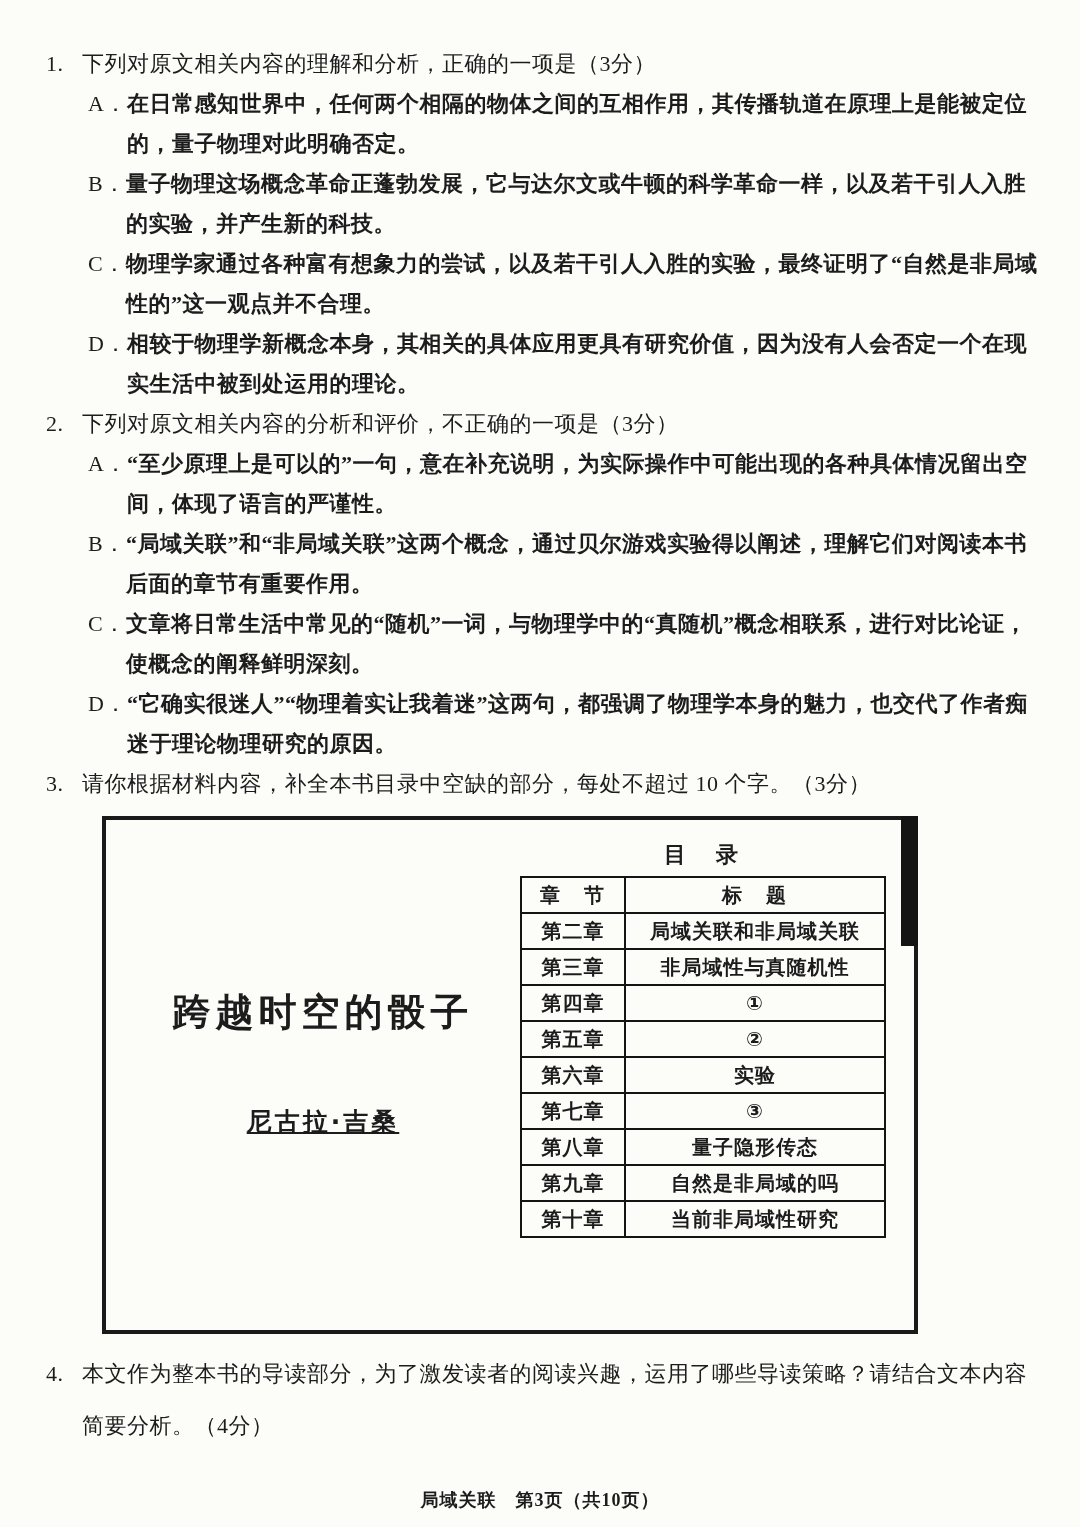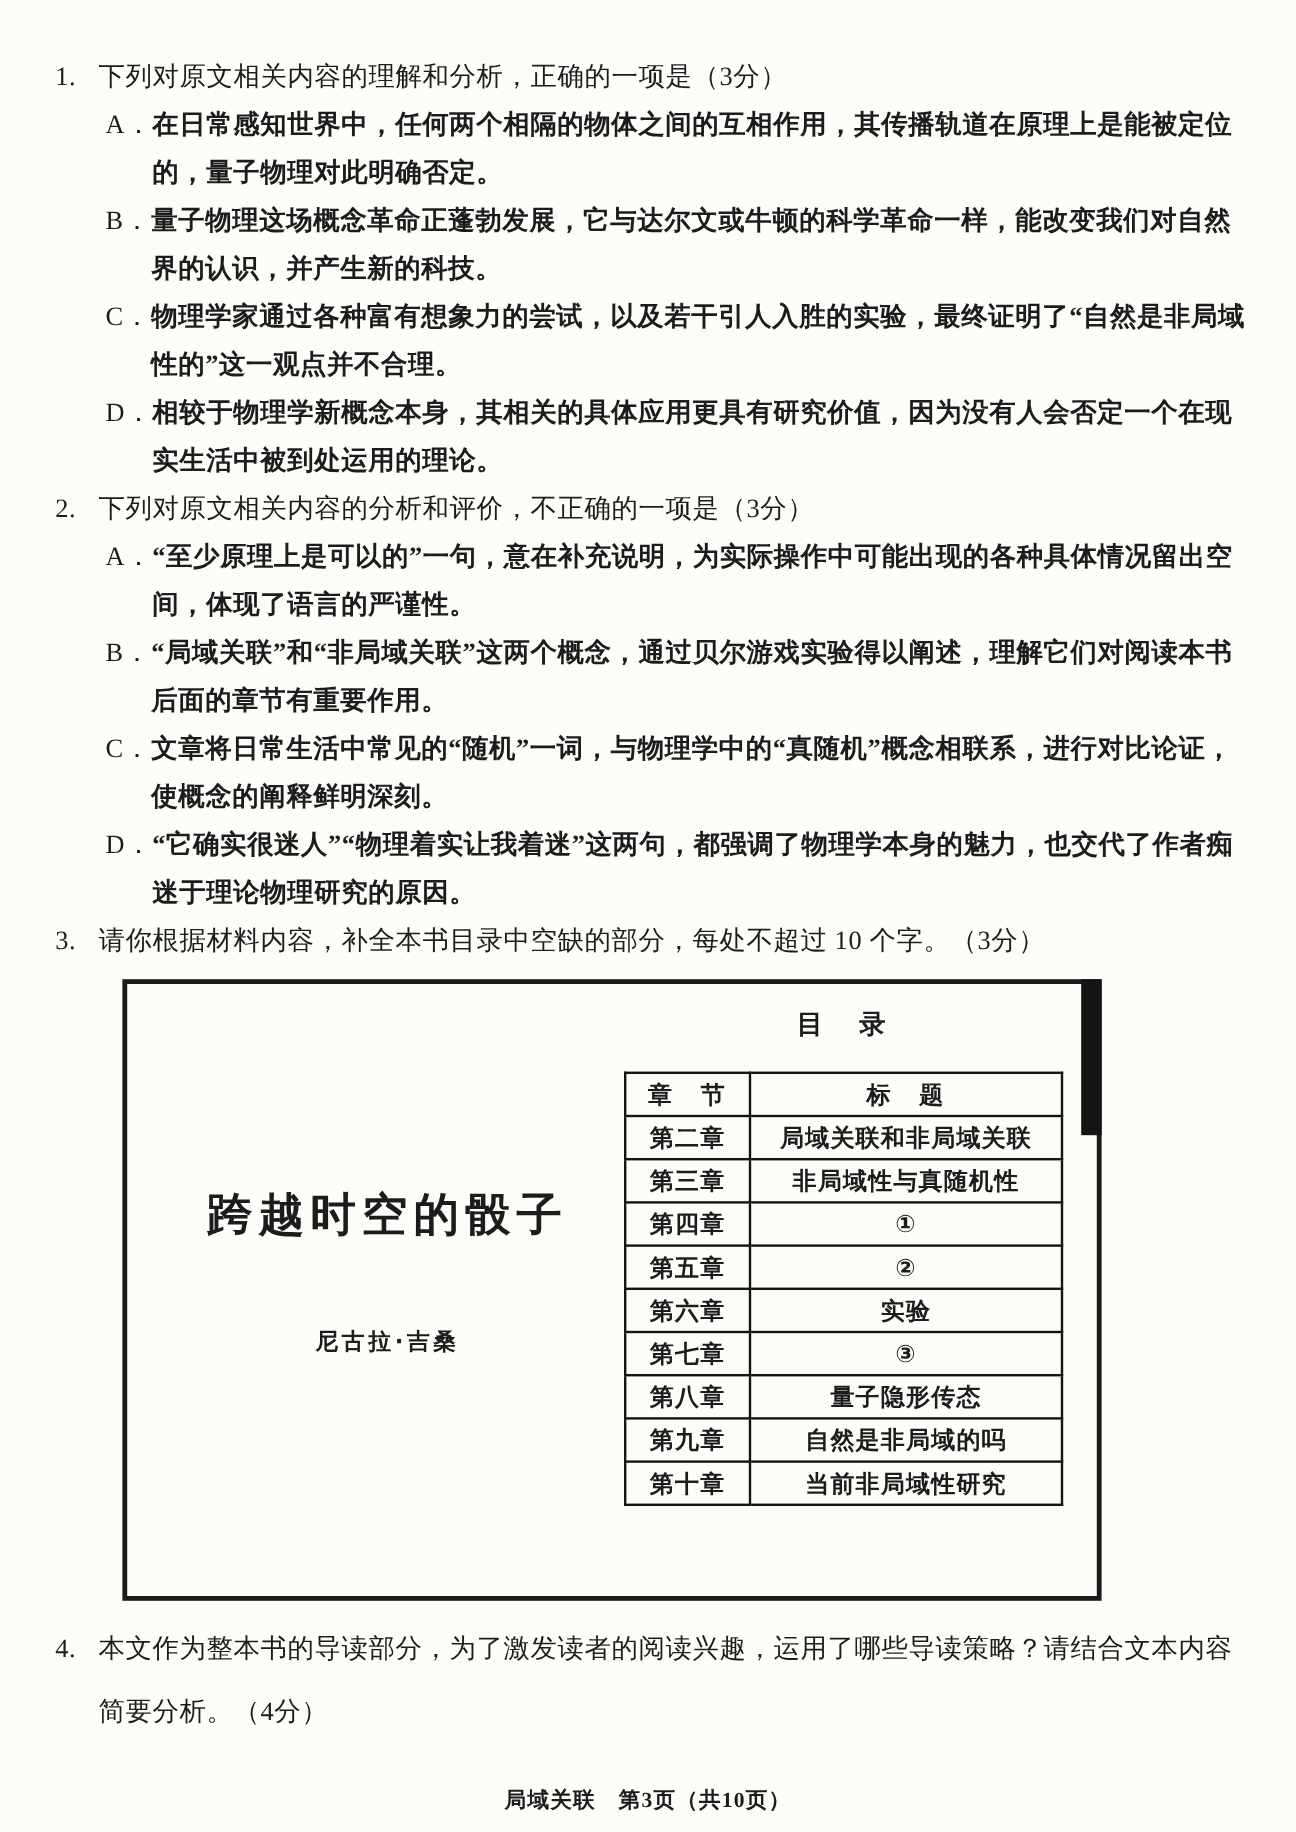--- a/index.html
+++ b/index.html
@@ -43,33 +43,34 @@
     position:absolute; left:26px; top:170px; width:382px;
     text-align:center;
     font-family:"DejaVu Sans","Liberation Sans",sans-serif;
     font-size:38px; font-weight:700; letter-spacing:5px;
     line-height:1.2;
   }
   .book-author {
     position:absolute; left:26px; top:286px; width:382px;
     text-align:center;
     font-family:"DejaVu Sans","Liberation Sans",sans-serif;
-    font-size:19px; font-weight:600; letter-spacing:3px;
+    font-size:25px; font-weight:600; letter-spacing:3px;
     line-height:1.3;
+    text-decoration:underline;
   }
   .toc {
     position:absolute; left:414px; top:18px; width:366px;
     font-family:"DejaVu Sans","Liberation Sans",sans-serif;
     letter-spacing:1px;
   }
   .toc-title {
     text-align:center; font-weight:700; font-size:22px;
     line-height:34px; letter-spacing:4px;
   }
-  .toc table { width:100%; border-collapse:collapse; margin-top:21px; }
+  .toc table { width:100%; border-collapse:collapse; margin-top:4px; }
   .toc td {
     border:2px solid #141414;
     height:36px;
     text-align:center; vertical-align:middle;
     font-size:20px; font-weight:600;
     padding:0 4px; line-height:1.2;
   }
   .toc td.col-ch { width:104px; }
   .toc tr.head td { font-weight:700; letter-spacing:2px; }
 
@@ -89,21 +90,21 @@
     <div class="q-stem">
       <span class="q-num">1.</span>
       <span class="q-text">下列对原文相关内容的理解和分析，正确的一项是（3分）</span>
     </div>
     <div class="option">
       <span class="opt-label">A．</span>
       <span class="opt-text">在日常感知世界中，任何两个相隔的物体之间的互相作用，其传播轨道在原理上是能被定位的，量子物理对此明确否定。</span>
     </div>
     <div class="option">
       <span class="opt-label">B．</span>
-      <span class="opt-text">量子物理这场概念革命正蓬勃发展，它与达尔文或牛顿的科学革命一样，能改变我们对自然界的认识，并产生新的科技。</span>
+      <span class="opt-text">量子物理这场概念革命正蓬勃发展，它与达尔文或牛顿的科学革命一样，以及若干引人入胜的实验，并产生新的科技。</span>
     </div>
     <div class="option">
       <span class="opt-label">C．</span>
       <span class="opt-text">物理学家通过各种富有想象力的尝试，以及若干引人入胜的实验，最终证明了“自然是非局域性的”这一观点并不合理。</span>
     </div>
     <div class="option">
       <span class="opt-label">D．</span>
       <span class="opt-text">相较于物理学新概念本身，其相关的具体应用更具有研究价值，因为没有人会否定一个在现实生活中被到处运用的理论。</span>
     </div>
   </section>

